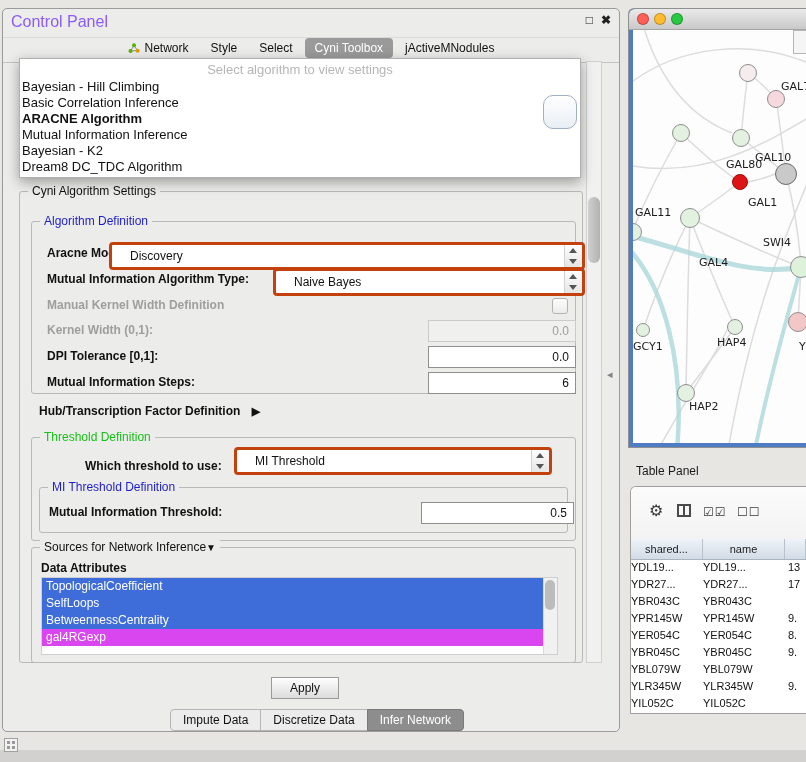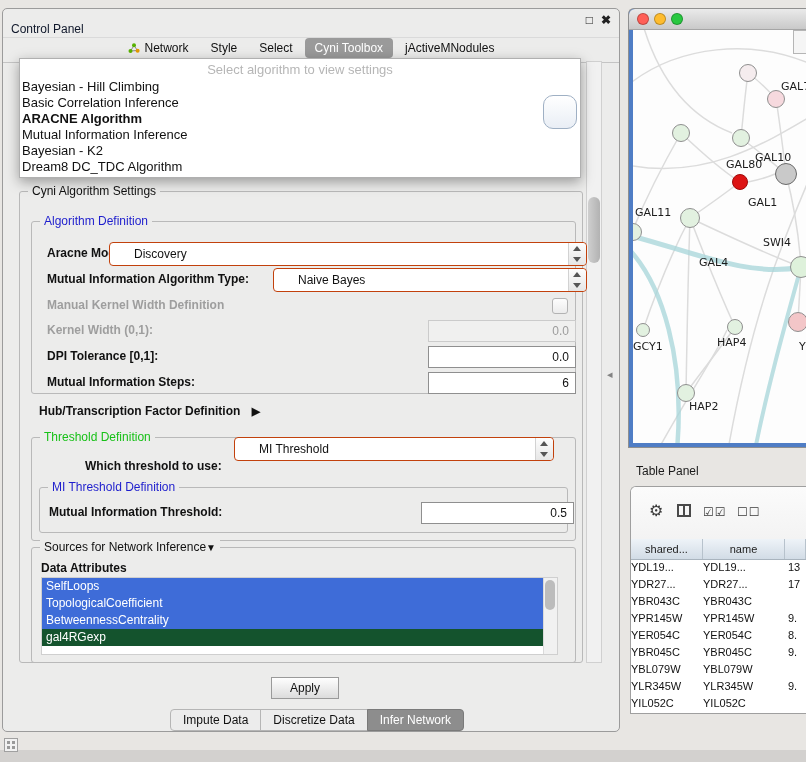--- a/index.html
+++ b/index.html
@@ -4,39 +4,39 @@
 <style>
   html,body{margin:0;padding:0}
   body{
     width:806px;height:762px;position:relative;overflow:hidden;
     background:#e8e6e3;font-family:"Liberation Sans",sans-serif;font-size:12px;color:#111;
   }
   
   .cp{position:absolute;left:2px;top:8px;width:618px;height:724px;background:#ececeb;
       border:1px solid #9b9b9b;border-radius:5px;box-sizing:border-box}
   .cp-titlebar{position:absolute;left:0;top:0;right:0;height:24px}
-  .cp-title{position:absolute;left:8px;top:13px;font-size:12px;color:#0f172a}
+  .cp-title{position:absolute;left:8px;top:4px;font-size:16px;color:#8b5cf6}
   .cp-btn{position:absolute;top:4px;font-size:12px;color:#222;cursor:default}
   .cp-btn.float{right:26px}
   .cp-btn.close{right:8px;font-weight:bold}
   .tabbar{position:absolute;left:0;right:0;top:28px;height:24px;display:flex;justify-content:center;
           align-items:flex-start;border-top:1px solid #dadada;border-bottom:1px solid #c4c4c4}
   .tab{padding:3px 10px;margin:0 1px;border-radius:4px;display:flex;align-items:center;gap:5px;color:#111}
   .tab.sel{background:#9a9a9a;color:#fff}
   .neticon{display:inline-block}
   
   .grp{position:absolute;border:1px solid #b9b9b9;border-radius:3px;box-sizing:border-box}
   .legend{position:absolute;top:-8px;left:8px;background:#ececeb;padding:0 4px;font-size:12px;white-space:nowrap}
   .legend.blue{color:#1d1dcd}
   .legend.green{color:#17c117}
   
   .flabel{position:absolute;height:22px;line-height:22px;font-weight:bold;font-size:12px;white-space:nowrap}
   .flabel.dis{color:#9e9e9e}
-  .combo{position:absolute;height:22px;background:#fff;border:1px solid #c2410c;border-radius:4px;
-         display:flex;align-items:center;padding-left:24px;box-sizing:content-box}
+  .combo{position:absolute;height:22px;background:#fff;border:3px solid #c2410c;border-radius:4px;
+         display:flex;align-items:center;padding-left:18px;box-sizing:content-box}
   .cval{font-size:12px}
   .stepper{margin-left:auto;width:17px;align-self:stretch;position:relative;border-left:1px solid #d2d2d2;
            background:linear-gradient(#fdfdfd,#e6e6e6);border-radius:0 4px 4px 0}
   .stepper::before{content:"";position:absolute;left:4px;top:3px;border:4px solid transparent;border-top:0;border-bottom:5px solid #555}
   .stepper::after{content:"";position:absolute;left:4px;bottom:3px;border:4px solid transparent;border-bottom:0;border-top:5px solid #555}
   .field{position:absolute;height:20px;background:#fff;border:1px solid #8f8f8f;display:flex;align-items:center;
          justify-content:flex-end;padding-right:6px;font-size:12px;box-sizing:content-box}
   .field.dis{background:#f0f0ef;border-color:#cbcbcb;color:#9c9c9c}
   .cb{position:absolute;width:14px;height:14px;border:1px solid #b3b3b3;border-radius:3px;
       background:linear-gradient(#fdfdfd,#ececec)}
@@ -181,45 +181,45 @@
 
   <div class="hubrow" style="left:36px;top:392px">
     <span>Hub/Transcription Factor Definition</span>
     <span class="tri">▶</span>
   </div>
 
   <div class="grp" style="left:28px;top:428px;width:545px;height:104px">
     <span class="legend green">Threshold Definition</span>
   </div>
   <span class="flabel" style="left:82px;top:446px">Which threshold to use:</span>
-  <div class="combo" style="left:231px;top:428px;width:294px">
+  <div class="combo" style="left:231px;top:438px;width:294px">
     <span class="cval">MI Threshold</span>
     <span class="stepper"></span>
   </div>
 
   <div class="grp" style="left:36px;top:478px;width:529px;height:46px">
     <span class="legend blue">MI Threshold Definition</span>
   </div>
   <span class="flabel" style="left:46px;top:492px">Mutual Information Threshold:</span>
   <div class="field" style="left:418px;top:493px;width:145px">
     <span>0.5</span>
   </div>
 
   <div class="grp" style="left:28px;top:538px;width:545px;height:116px">
     <span class="legend srclegend">
       <span>Sources for Network Inference</span>
       <span style="font-size:10px">▼</span>
     </span>
   </div>
   <span class="flabel" style="left:38px;top:548px">Data Attributes</span>
   <div class="attrlist" style="left:38px;top:568px;width:517px;height:78px">
+    <div class="attr" style="background: rgb(62, 108, 216);">TopologicalCoefficient</div>
     <div class="attr" style="background: rgb(62, 108, 216);">SelfLoops</div>
-    <div class="attr" style="background: rgb(62, 108, 216);">TopologicalCoefficient</div>
     <div class="attr" style="background: rgb(62, 108, 216);">BetweennessCentrality</div>
-    <div class="attr" style="background: #14532d;">gal4RGexp</div>
+    <div class="attr" style="background: #d946ef;">gal4RGexp</div>
     <div class="listsb">
         <div class="listthumb"></div>
       </div>
   </div>
 
   <div class="btn" style="left:268px;top:668px;width:66px;height:20px">Apply</div>
 
   <div class="btabs">
     <div class="btab">Impute Data</div>
     <div class="btab">Discretize Data</div>

